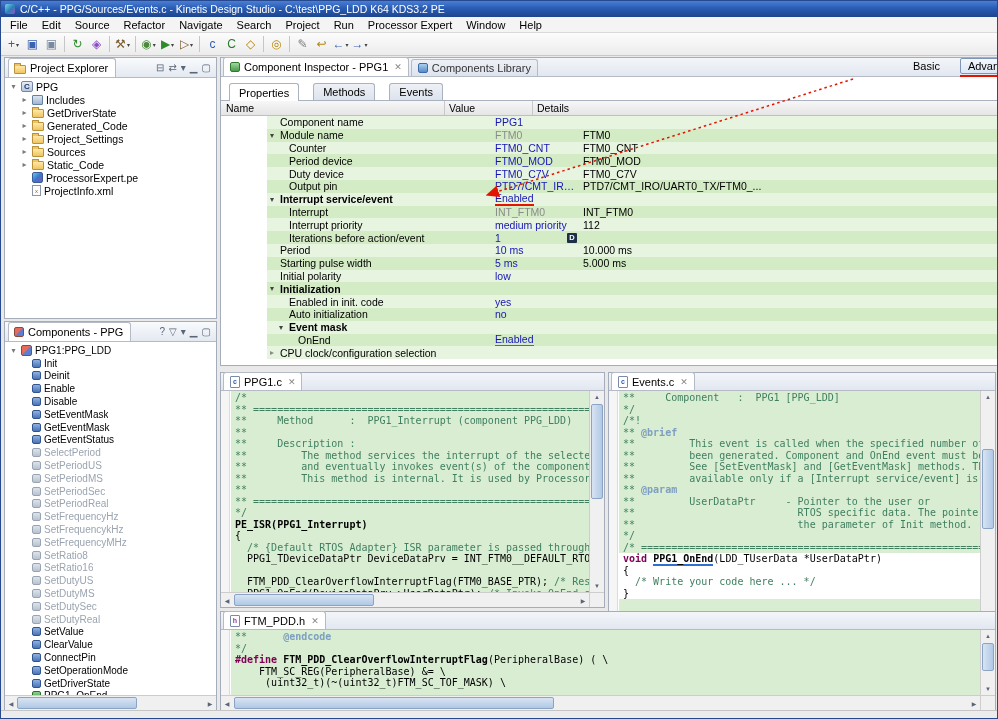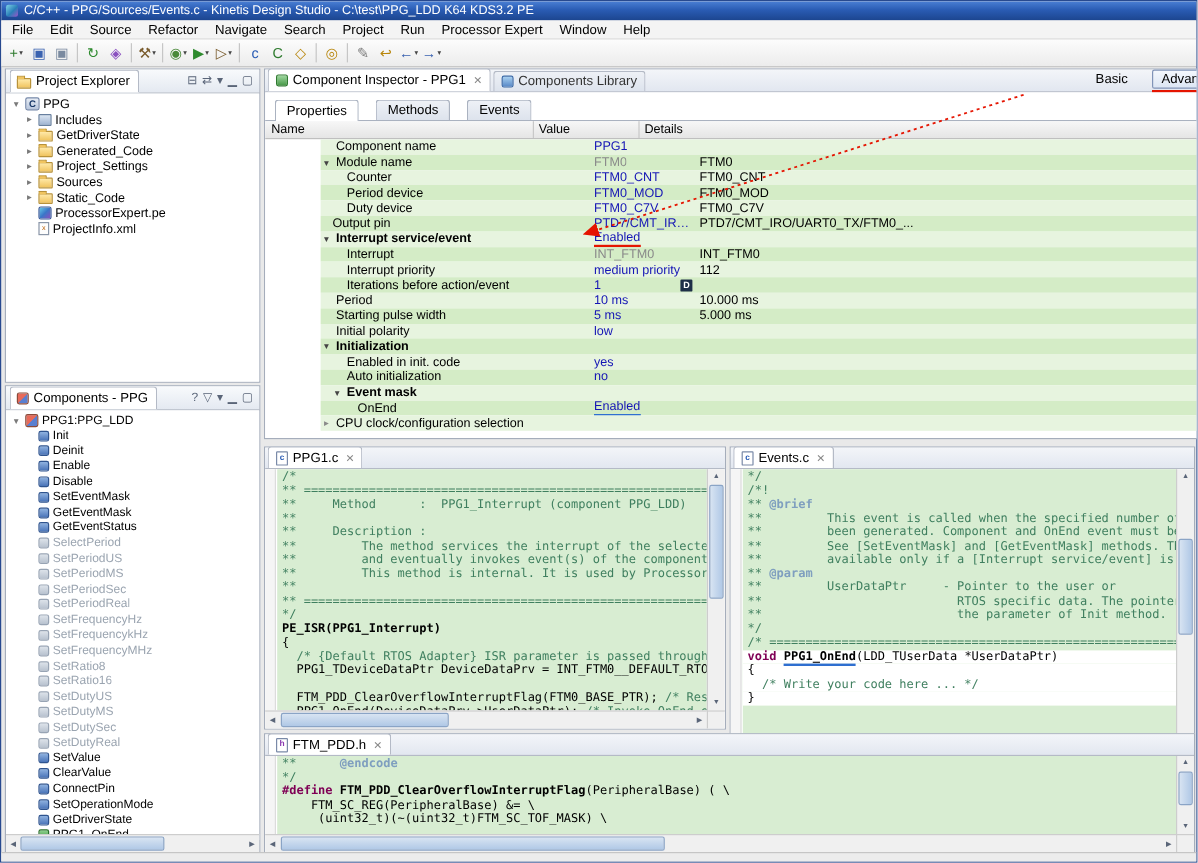--- a/index.html
+++ b/index.html
@@ -510,21 +510,21 @@
             <div class="n" style="padding-left: 12px;">
               <span class="ptg"></span>
               <span>Duty device</span>
             </div>
             <div class="v">
               <span class="vt-blue">FTM0_C7V</span>
             </div>
             <div class="dts">FTM0_C7V</div>
           </div>
           <div class="prow odd">
-            <div class="n" style="">
+            <div class="n" style="padding-left: 12px;">
               <span class="ptg"></span>
               <span>Output pin</span>
             </div>
             <div class="v">
               <span class="vt-blue">PTD7/CMT_IRO/UART0_TX/FTM0_...</span>
             </div>
             <div class="dts">PTD7/CMT_IRO/UART0_TX/FTM0_...</div>
           </div>
           <div class="prow even">
             <div class="n" style="padding-left: 3px;">
@@ -709,20 +709,21 @@
     <div class="ed-strip">
       <div class="ftab">
         <span class="fico">c</span>
         <span>Events.c</span>
         <span class="close-x">✕</span>
       </div>
     </div>
     <div class="ed-body">
       <div class="ruler"></div>
       <div class="code" id="code2">
+          <div class="code-line"><span class="sg-c">**     Component   :  PPG1 [PPG_LDD]</span></div>
           <div class="code-line"><span class="sg-c">*/</span></div>
           <div class="code-line"><span class="sg-c">/*!</span></div>
           <div class="code-line"><span class="sg-c">** </span><span class="sg-d">@brief</span></div>
           <div class="code-line"><span class="sg-c">**         This event is called when the specified number of cycles has</span></div>
           <div class="code-line"><span class="sg-c">**         been generated. Component and OnEnd event must be enabled -</span></div>
           <div class="code-line"><span class="sg-c">**         See [SetEventMask] and [GetEventMask] methods. This event is</span></div>
           <div class="code-line"><span class="sg-c">**         available only if a [Interrupt service/event] is enabled.</span></div>
           <div class="code-line"><span class="sg-c">** </span><span class="sg-d">@param</span></div>
           <div class="code-line"><span class="sg-c">**         UserDataPtr     - Pointer to the user or</span></div>
           <div class="code-line"><span class="sg-c">**                           RTOS specific data. The pointer passed as</span></div>

